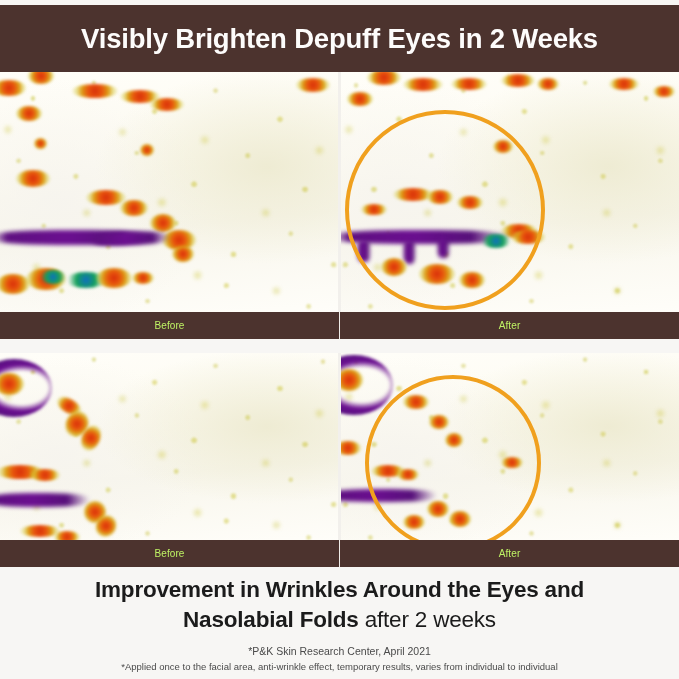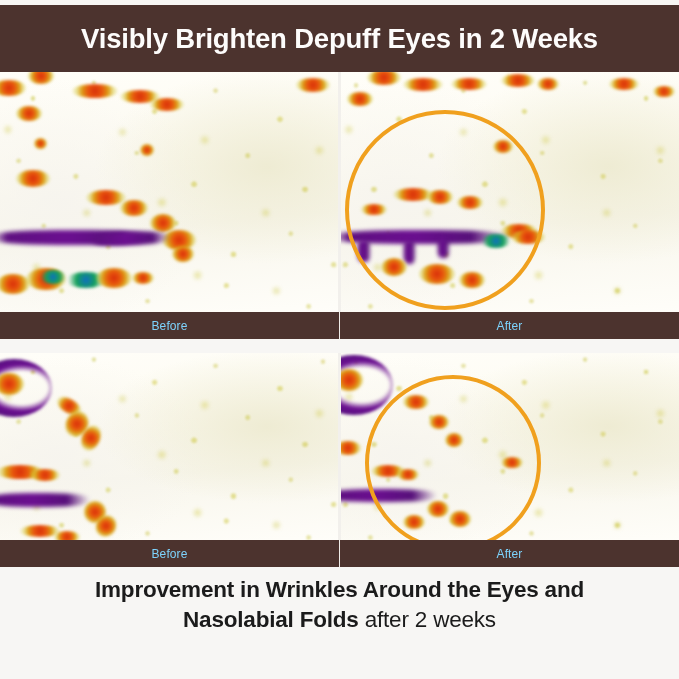--- a/index.html
+++ b/index.html
@@ -130,21 +130,21 @@
 
   
   .caption-bar {
     position:absolute; left:0; width:679px; height:27px;
     background:#4c332e; display:flex; z-index:7;
   }
   .cb-1 { top:312px; }
   .cb-2 { top:540px; }
   .caption-cell {
     flex:1 1 0; display:flex; align-items:center; justify-content:center;
-    color:#7dd3fc; font-size:12px; letter-spacing:.1px;
+    color:#bef264; font-size:10px; letter-spacing:.1px;
   }
   .caption-sep { width:1px; background:#efece8; }
 
   
   .footer {
     position:absolute; left:0; top:567px; width:679px; height:112px;
     background:#f7f6f4; text-align:center; padding-top:8px;
   }
   .foot-head {
     font-size:22.5px; color:#1b1b1b; line-height:1.32;
@@ -307,15 +307,19 @@
   <div class="caption-bar cb-2">
     <div class="caption-cell">Before</div>
     <div class="caption-sep"></div>
     <div class="caption-cell">After</div>
   </div>
 
   <div class="footer">
     <div class="foot-head">
       <span class="b">Improvement in Wrinkles Around the Eyes and Nasolabial Folds</span><span class="n"> after 2 weeks</span>
     </div>
+    <div class="foot-note">
+      <span>*P&amp;K Skin Research Center, April 2021</span>
+      <span class="l2">*Applied once to the facial area, anti-wrinkle effect, temporary results, varies from individual to individual</span>
+    </div>
   </div>
 
 </div>
 
 </body></html>

